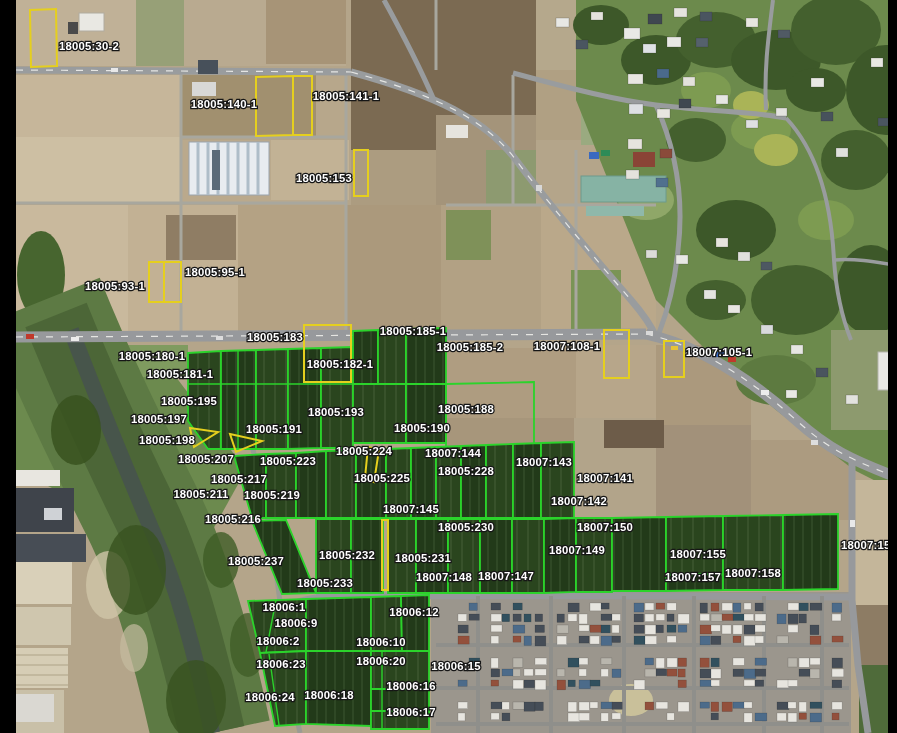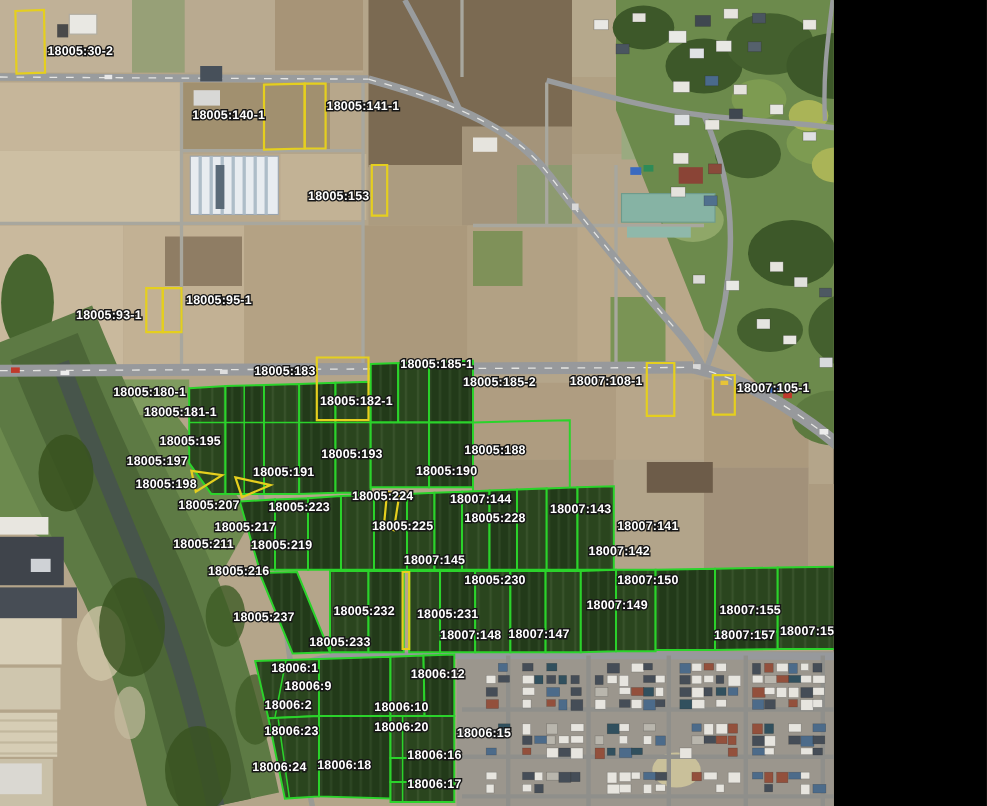--- a/index.html
+++ b/index.html
@@ -1,16 +1,16 @@
 <!DOCTYPE html>
 <html><head>
 <meta charset="utf-8">
 <style>
   html,body{margin:0;padding:0;background:#000;}
-  .map-viewport{position:relative;width:758px;height:733px;overflow:hidden;font-family:"Liberation Sans",sans-serif;}
+  .map-viewport{position:relative;width:872px;height:733px;overflow:hidden;font-family:"Liberation Sans",sans-serif;margin-left:16px;}
   svg{display:block;}
   .parcel-label{
     font-family:"Liberation Sans","DejaVu Sans",sans-serif;
     font-size:11.3px;font-weight:700;letter-spacing:.2px;
     fill:#ffffff;stroke:#161616;stroke-width:2.6px;
     paint-order:stroke fill;text-anchor:middle;dominant-baseline:middle;
   }
   .parcel-green{stroke-width:1.8;}
   .parcel-yellow{stroke-width:2;fill:none;}
   .road-dash{fill:none;stroke:#f2f2ee;stroke-width:1.2;stroke-dasharray:7 8;opacity:.85;}

